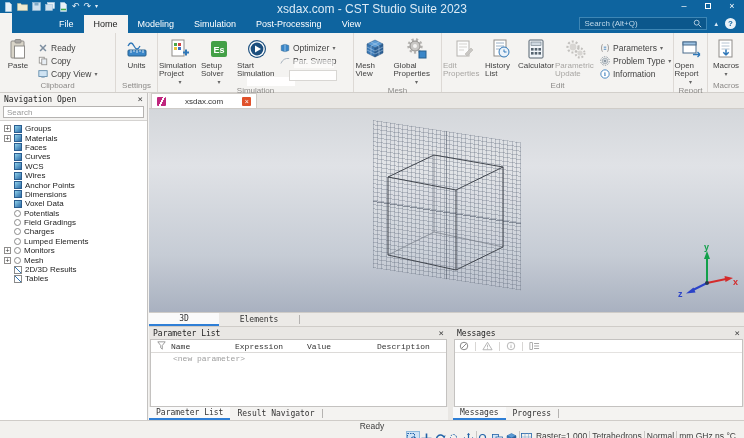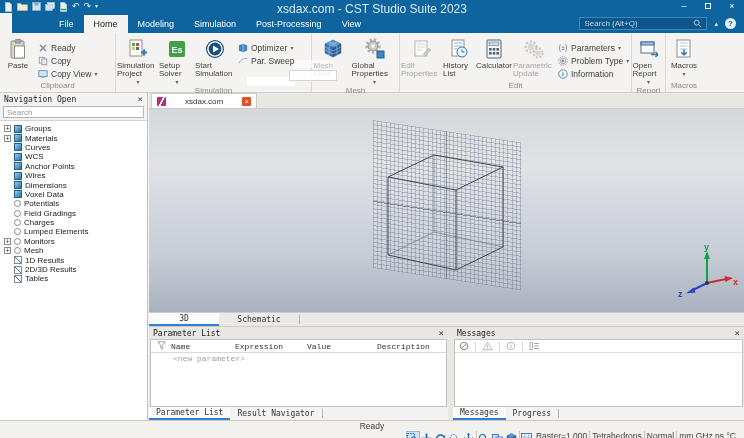--- a/index.html
+++ b/index.html
@@ -221,20 +221,33 @@
                 <rect x="4" y="9" width="4" height="1.5" fill="#8aa8c0"></rect>
               </svg>
             <span>Copy View</span>
             <span class="arrow">▾</span>
           </div>
         </div>
       </div>
       <div class="rlabel">Clipboard</div>
     </div>
 
+    <div class="rgroup" style="width:42px">
+      <div class="rcontent" style="justify-content:center">
+        <div class="bigbtn" style="width:38px">
+          <svg class="bicon" viewBox="0 0 22 22">
+              <path d="M2 8q3-6 6 0t6 0" stroke="#2f77b8" fill="none" stroke-width="1.3"></path>
+              <rect x="2" y="12" width="18" height="6" rx="1" fill="#3a86c8" stroke="#26618f"></rect>
+              <path d="M5 12v3M8 12v2M11 12v3M14 12v2M17 12v3" stroke="#fff" stroke-width=".8"></path>
+            </svg>
+          <span>Units</span>
+        </div>
+      </div>
+      <div class="rlabel">Settings</div>
+    </div>
 
     <div class="rgroup" style="width:196px">
       <div class="rcontent">
         <div class="bigbtn" style="width:42px">
           <svg class="bicon" viewBox="0 0 22 22">
               <rect x="3" y="2" width="12" height="16" fill="#fff" stroke="#8f8d8a"></rect>
               <rect x="5" y="5" width="3" height="3" fill="#4aa64a"></rect>
               <rect x="9" y="5" width="3" height="3" fill="#d04545"></rect>
               <rect x="5" y="9" width="3" height="3" fill="#e8c33a"></rect>
               <rect x="9" y="9" width="3" height="3" fill="#3a6fc0"></rect>
@@ -426,36 +439,41 @@
           <span class="tlabel">Groups</span>
         </div>
         <div class="trow">
           <span class="texp">+</span>
           <span class="ticon i-cube"></span>
           <span class="tlabel">Materials</span>
         </div>
         <div class="trow">
           <span class="texp" style="visibility: hidden;"></span>
           <span class="ticon i-cube"></span>
+          <span class="tlabel">Faces</span>
+        </div>
+        <div class="trow">
+          <span class="texp" style="visibility: hidden;"></span>
+          <span class="ticon i-cube"></span>
           <span class="tlabel">Curves</span>
         </div>
         <div class="trow">
           <span class="texp" style="visibility: hidden;"></span>
           <span class="ticon i-cube"></span>
           <span class="tlabel">WCS</span>
         </div>
         <div class="trow">
           <span class="texp" style="visibility: hidden;"></span>
           <span class="ticon i-cube"></span>
+          <span class="tlabel">Wires</span>
+        </div>
+        <div class="trow">
+          <span class="texp" style="visibility: hidden;"></span>
+          <span class="ticon i-cube"></span>
           <span class="tlabel">Anchor Points</span>
-        </div>
-        <div class="trow">
-          <span class="texp" style="visibility: hidden;"></span>
-          <span class="ticon i-cube"></span>
-          <span class="tlabel">Wires</span>
         </div>
         <div class="trow">
           <span class="texp" style="visibility: hidden;"></span>
           <span class="ticon i-cube"></span>
           <span class="tlabel">Dimensions</span>
         </div>
         <div class="trow">
           <span class="texp" style="visibility: hidden;"></span>
           <span class="ticon i-cube"></span>
           <span class="tlabel">Voxel Data</span>
@@ -482,25 +500,20 @@
         </div>
         <div class="trow">
           <span class="texp">+</span>
           <span class="ticon i-circle"></span>
           <span class="tlabel">Monitors</span>
         </div>
         <div class="trow">
           <span class="texp">+</span>
           <span class="ticon i-circle"></span>
           <span class="tlabel">Mesh</span>
-        </div>
-        <div class="trow">
-          <span class="texp" style="visibility: hidden;"></span>
-          <span class="ticon i-chart"></span>
-          <span class="tlabel">1D Results</span>
         </div>
         <div class="trow">
           <span class="texp" style="visibility: hidden;"></span>
           <span class="ticon i-chart"></span>
           <span class="tlabel">2D/3D Results</span>
         </div>
         <div class="trow">
           <span class="texp" style="visibility: hidden;"></span>
           <span class="ticon i-chart"></span>
           <span class="tlabel">Tables</span>
@@ -539,21 +552,21 @@
         <text x="56" y="42" fill="#d42b2b" font-size="9" font-weight="bold">x</text>
         <line x1="30" y1="40" x2="16" y2="47" stroke="#2b43c8" stroke-width="2"></line>
         <polygon points="9,50.5 16.5,44.5 18.5,49.5" fill="#2b43c8"></polygon>
         <text x="1" y="54" fill="#2b43c8" font-size="9" font-weight="bold">z</text>
         <circle cx="30" cy="40" r="2" fill="#24384e"></circle>
       </svg>
     </div>
 
     <div class="viewtabs">
       <div class="vtab active">3D</div>
-      <div class="vtab plain">Schematic</div>
+      <div class="vtab plain">Elements</div>
       <div class="vdiv"></div>
     </div>
 
     <div class="panels">
 
       <div class="panel params">
         <div class="phead">
           <span>Parameter List</span>
           <span class="x">×</span>
         </div>

